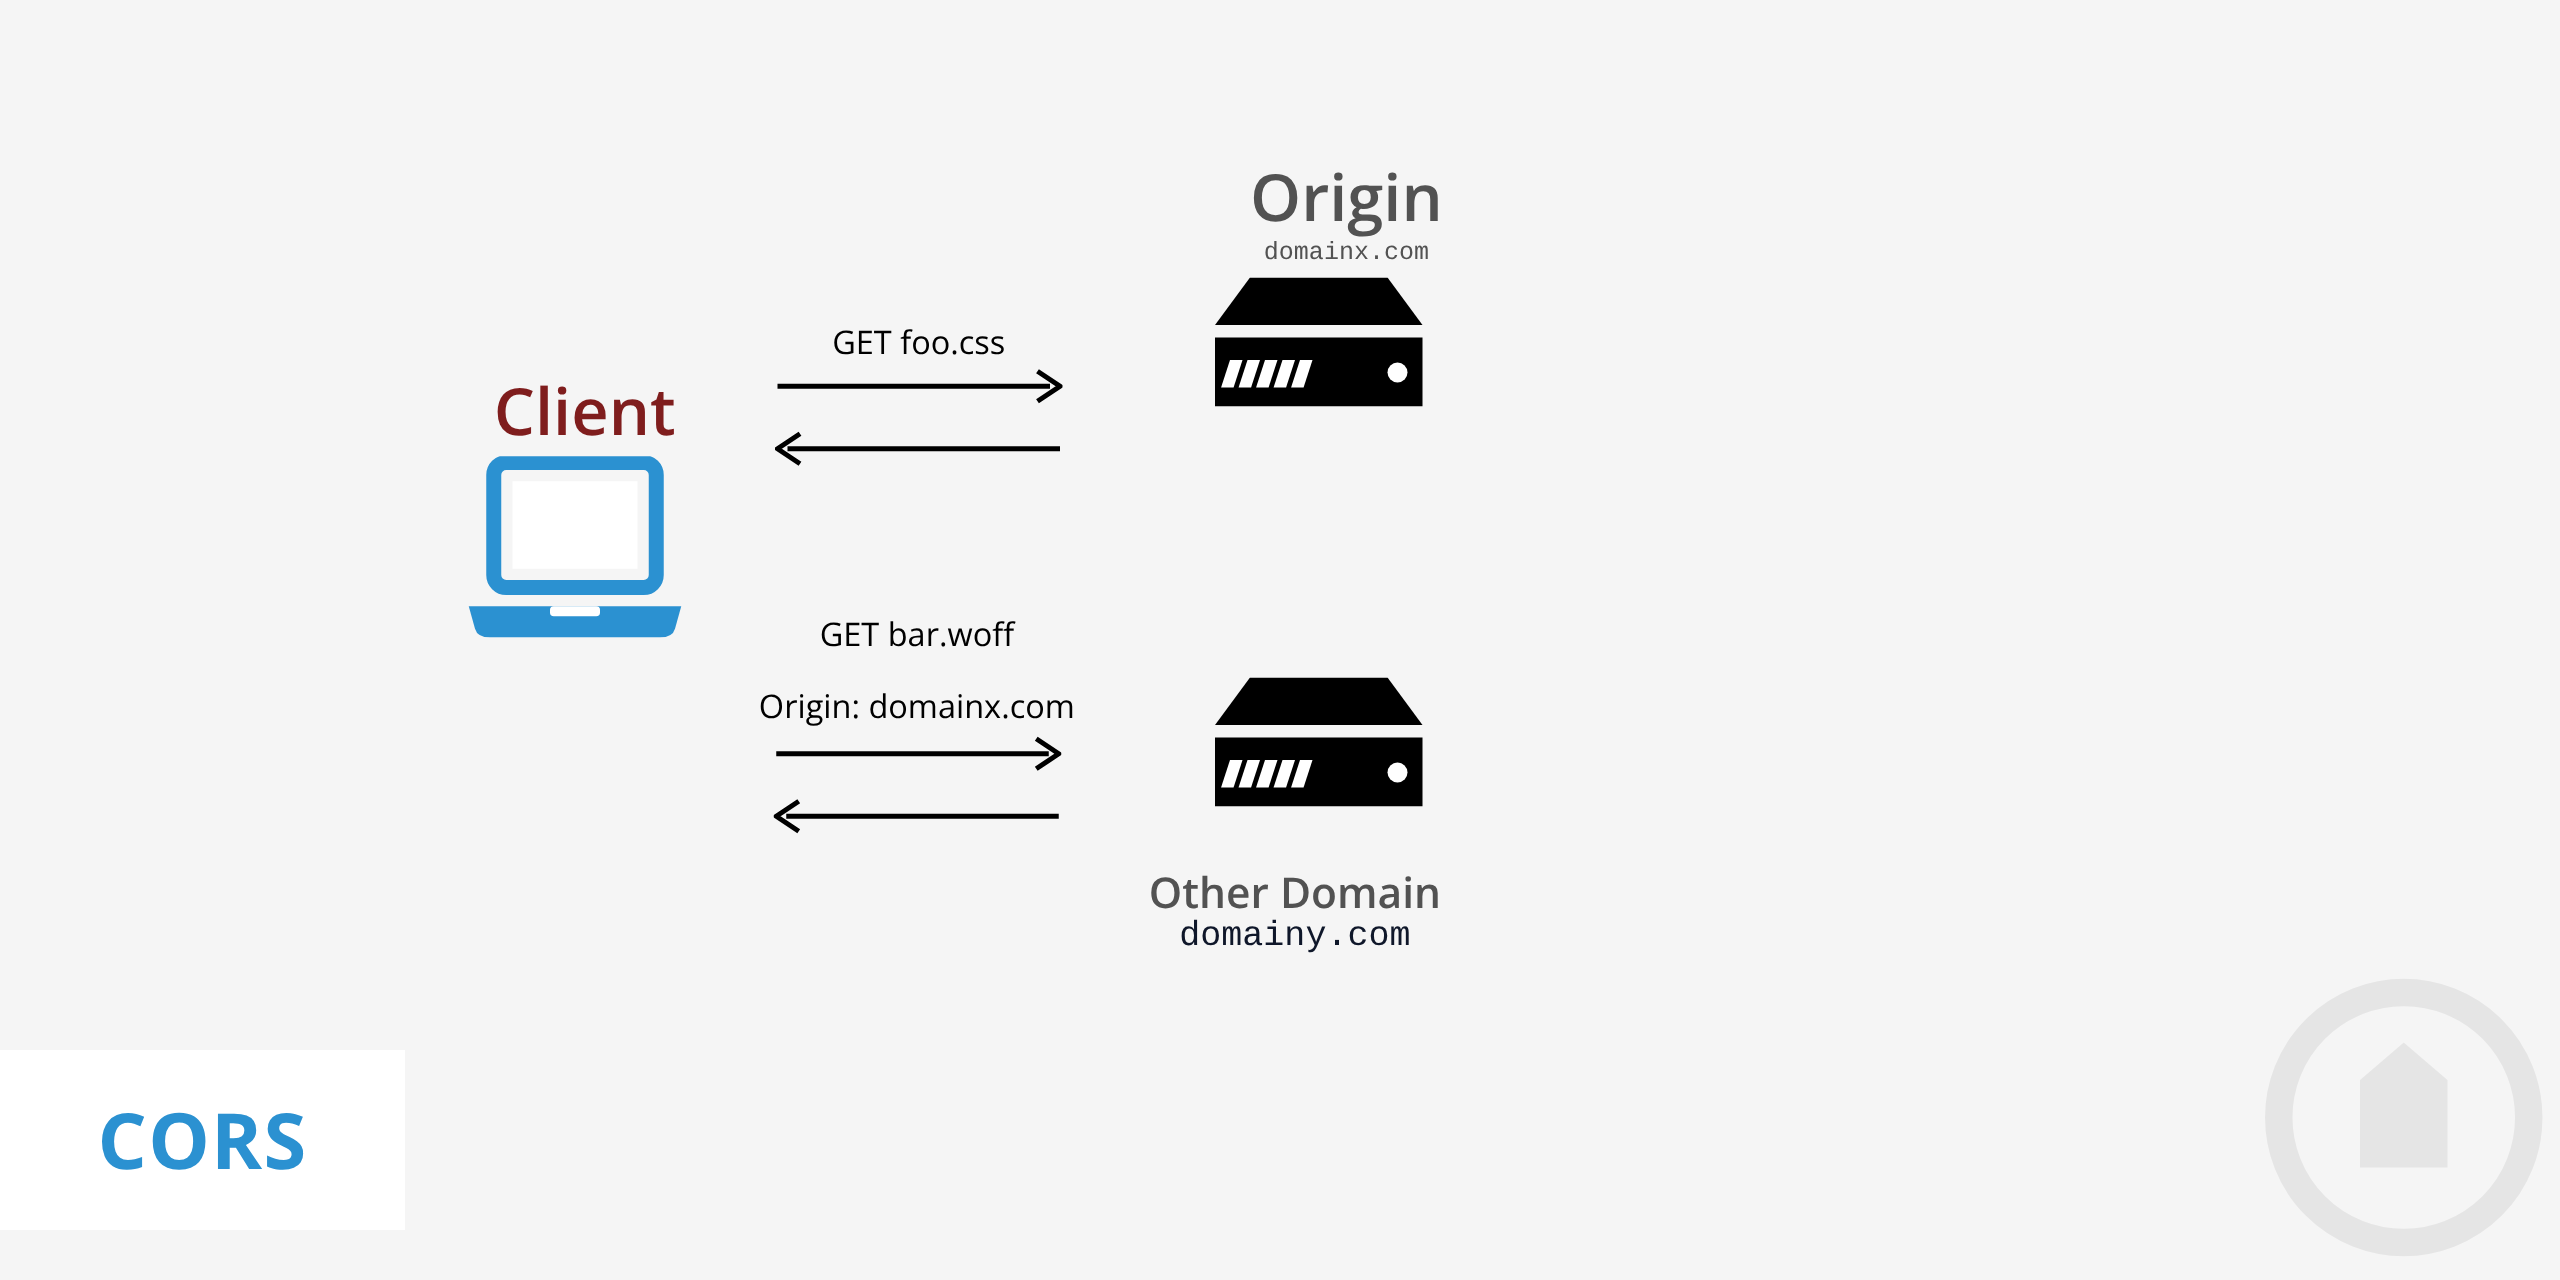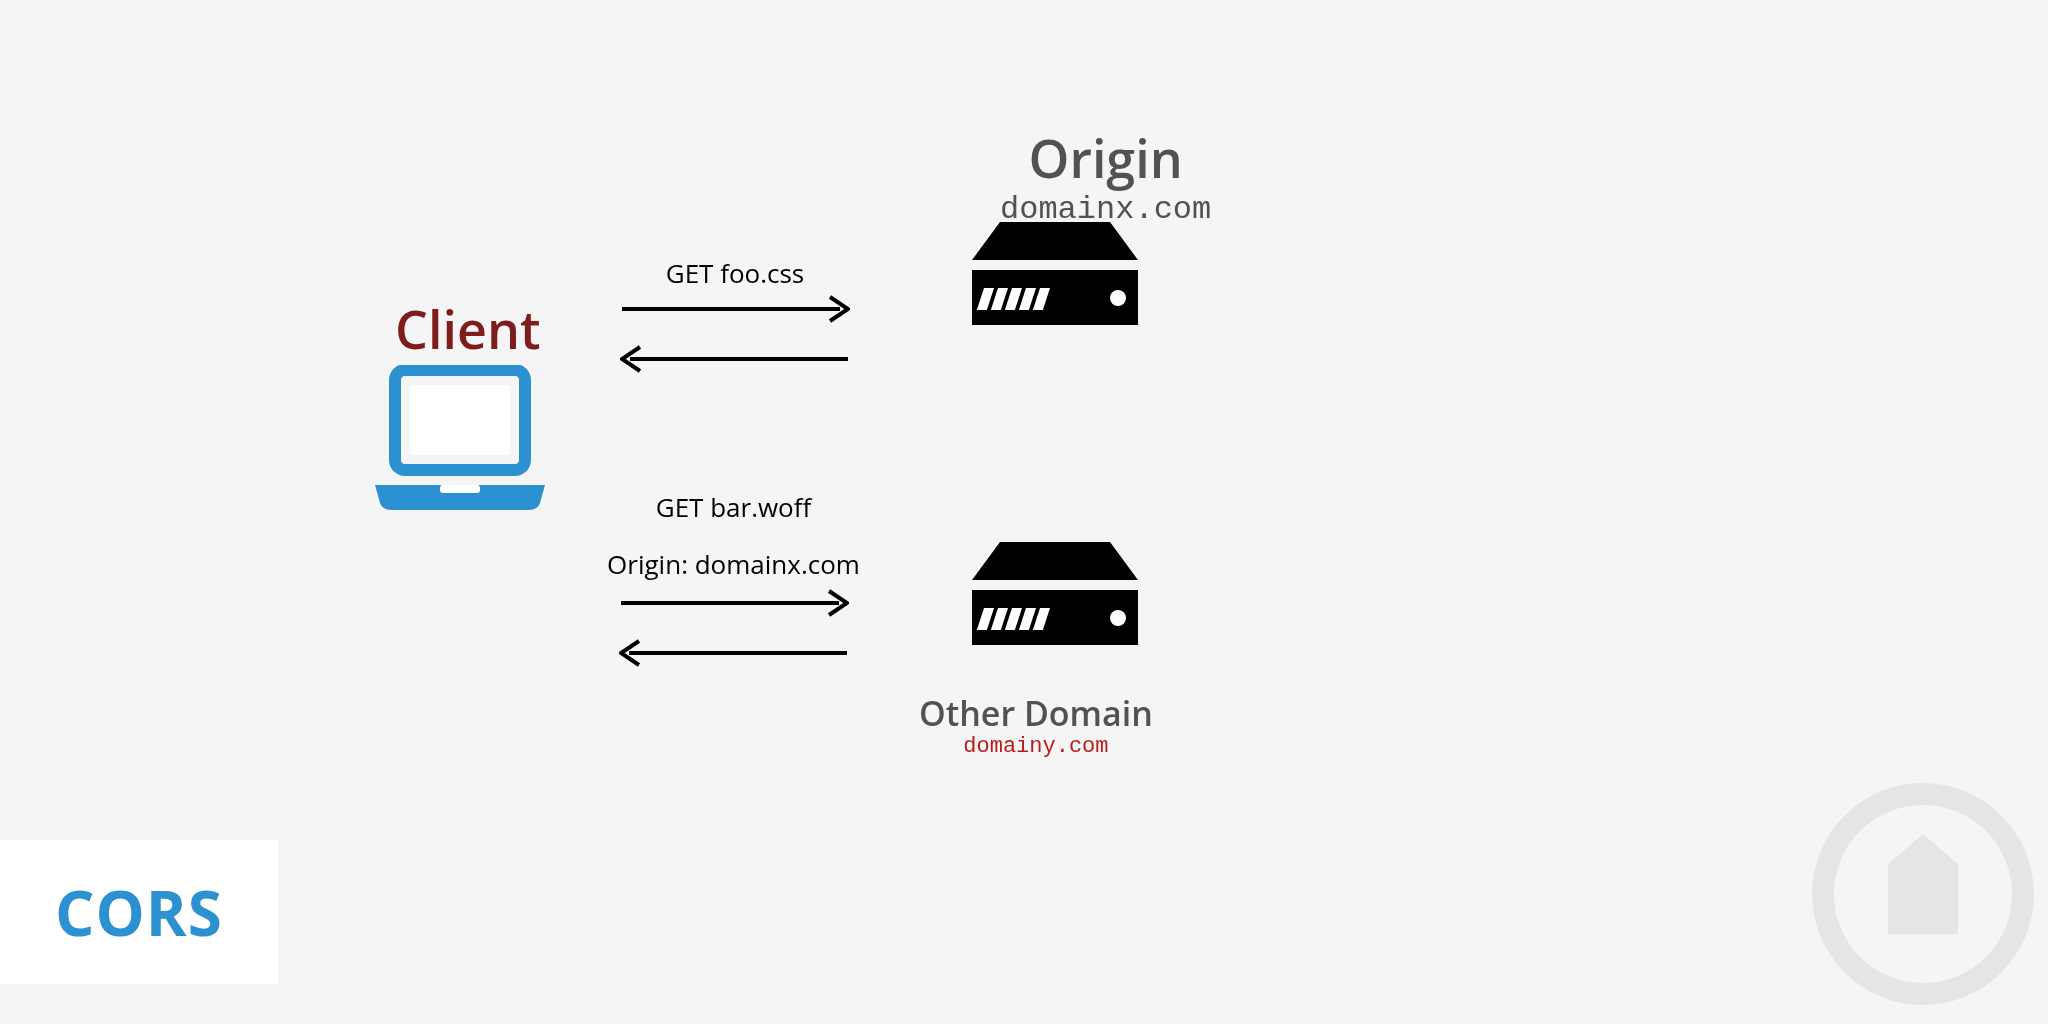--- a/index.html
+++ b/index.html
@@ -30,21 +30,21 @@
   left: 1000px;
   text-align: center;
 }
 .origin-block .title {
   font-size: 52px;
   font-weight: 600;
   color: #525252;
 }
 .origin-block .sub {
   font-family: "Courier New", monospace;
-  font-size: 32px;
+  font-size: 20px;
   color: #525252;
   margin-top: -2px;
 }
 .server1 {
   position: absolute;
   top: 222px;
   left: 970px;
 }
 .server2 {
   position: absolute;
@@ -57,22 +57,22 @@
   left: 919px;
   text-align: center;
 }
 .other-block .title {
   font-size: 34px;
   font-weight: 600;
   color: #525252;
 }
 .other-block .sub {
   font-family: "Courier New", monospace;
-  font-size: 22px;
-  color: #b91c1c;
+  font-size: 28px;
+  color: #0f172a;
   margin-top: -2px;
 }
 .arrow-group1 {
   position: absolute;
   top: 234px;
   left: 620px;
 }
 .arrow-group2 {
   position: absolute;
   top: 468px;
@@ -82,21 +82,21 @@
   font-size: 26px;
   color: #000;
   text-align: center;
   margin-top: 21px;
 }
 .cors-badge {
   position: absolute;
   left: 0;
   top: 840px;
   background: #fff;
-  padding: 30px 55px;
+  padding: 30px 78px;
 }
 .cors-text {
   font-size: 62px;
   font-weight: 700;
   color: #2b91d1;
   letter-spacing: 1px;
 }
 .watermark {
   position: absolute;
   right: 10px;

